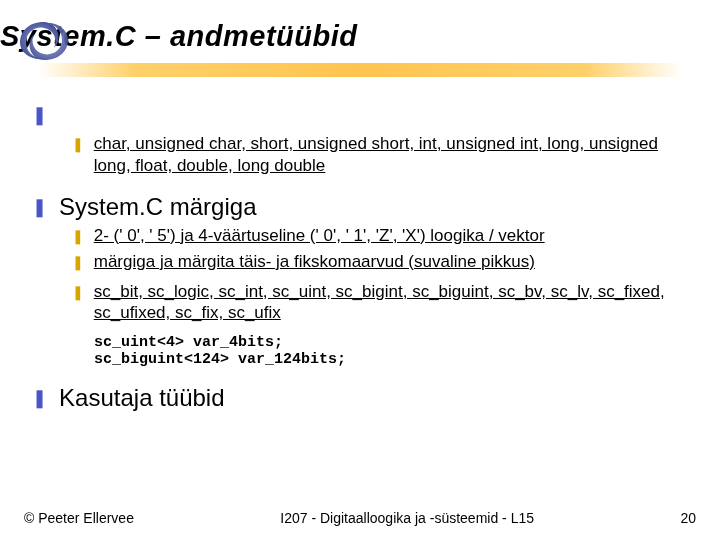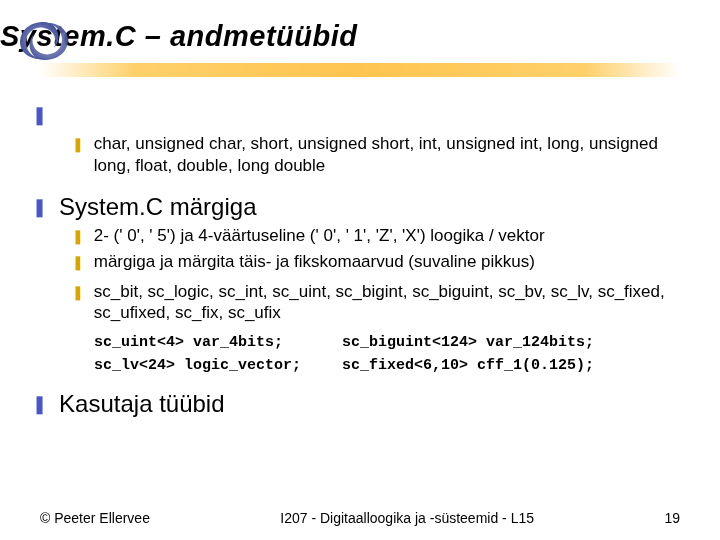--- a/index.html
+++ b/index.html
@@ -66,41 +66,42 @@
     line-height: 1.28;
   }
   .lvl1 .bullet {
     color: #d9a400;
     font-family: "Zapf Dingbats", Arial, sans-serif;
     font-size: 14px;
     line-height: 22px;
     margin-right: 10px;
     flex-shrink: 0;
   }
-  .lvl1 .txt { flex: 1; }
+  .lvl1 .txt { flex: 1; text-decoration: underline; }
   .code-row {
     display: flex;
     margin-left: 66px;
     margin-top: 6px;
     font-family: "Courier New", monospace;
     font-weight: bold;
     font-size: 15px;
     color: #000;
+    flex-direction: column;
   }
   .code-row .c1 { width: 248px; }
   .code-row .c2 { flex: 1; }
   .footer {
     position: absolute;
     bottom: 14px;
     left: 0;
     width: 100%;
     display: flex;
     justify-content: flex-end;
     align-items: center;
-    padding: 0 40px;
+    padding: 0 24px;
     font-size: 14px;
     color: #000;
   }
   .footer .center { flex: 1; text-align: center; }
   .spacer-sm { height: 4px; }
 </style>
 </head>
 <body>
 
 <div class="logo">
@@ -144,29 +145,25 @@
   <div class="spacer-sm"></div>
   <div class="lvl1">
     <span class="bullet">❚</span>
     <span class="txt">sc_bit, sc_logic, sc_int, sc_uint, sc_bigint, sc_biguint, sc_bv, sc_lv, sc_fixed, sc_ufixed, sc_fix, sc_ufix</span>
   </div>
 
   <div class="code-row" style="margin-top:10px">
     <span class="c1">sc_uint&lt;4&gt; var_4bits;</span>
     <span class="c2">sc_biguint&lt;124&gt; var_124bits;</span>
   </div>
-  <div class="code-row">
-    <span class="c1">sc_lv&lt;24&gt; logic_vector;</span>
-    <span class="c2">sc_fixed&lt;6,10&gt; cff_1(0.125);</span>
-  </div>
 
   <div class="lvl0" style="margin-top:16px">
     <span class="bullet">❚</span>
     <span>Kasutaja tüübid</span>
   </div>
 
 </div>
 
 <div class="footer">
   <span>© Peeter Ellervee</span>
   <span class="center">I207 - Digitaalloogika ja -süsteemid - L15</span>
-  <span>19</span>
+  <span>20</span>
 </div>
 
 </body></html>

